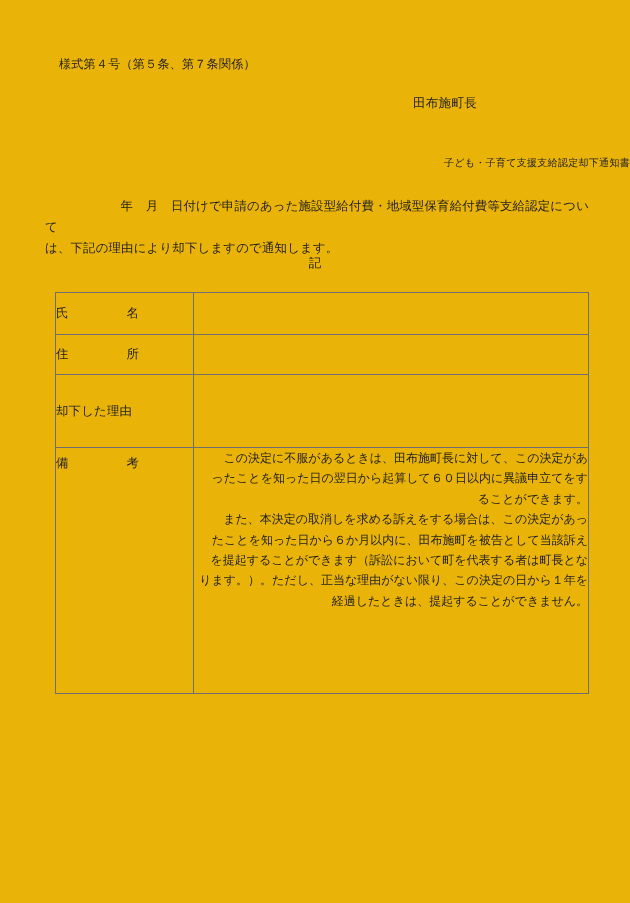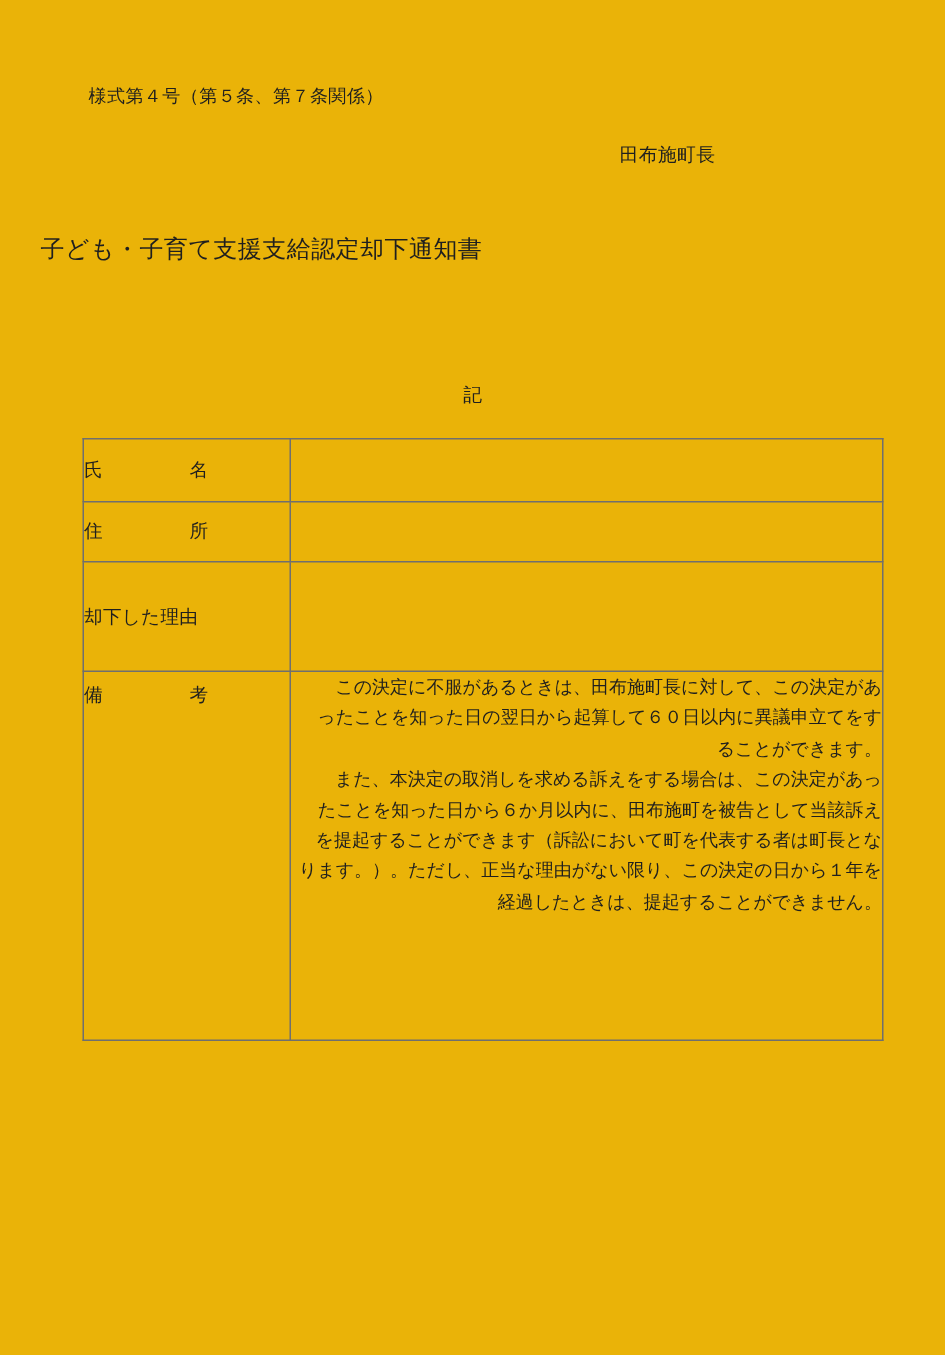--- a/index.html
+++ b/index.html
@@ -33,22 +33,22 @@
     white-space: nowrap;
     margin-left: 16px;
   }
   .doc-title {
     position: absolute;
     left: 0;
     top: 156px;
     width: 100%;
     box-sizing: border-box;
     padding-left: 27px;
-    text-align: left;
-    font-size: 16px;
+    text-align: right;
+    font-size: 10px;
     letter-spacing: 0.3px;
   }
   .body-text {
     position: absolute;
     left: 45px;
     top: 196px;
     width: 548px;
     font-size: 12.4px;
     line-height: 21px;
     letter-spacing: 0.2px;
@@ -105,20 +105,22 @@
 <body>
 
 <div class="page">
 
   <div class="form-number">様式第４号（第５条、第７条関係）</div>
 
   <div class="addressee">田布施町長</div>
 
   <div class="doc-title">子ども・子育て支援支給認定却下通知書</div>
 
+  <div class="body-text">　　　　　　年　月　日付けで申請のあった施設型給付費・地域型保育給付費等支給認定について
+は、下記の理由により却下しますので通知します。</div>
 
   <div class="record-marker">記</div>
 
   <table class="detail-table">
     <colgroup>
       <col style="width:138px">
       <col style="width:395px">
     </colgroup>
     <tbody>
         <tr style="height:42px">

